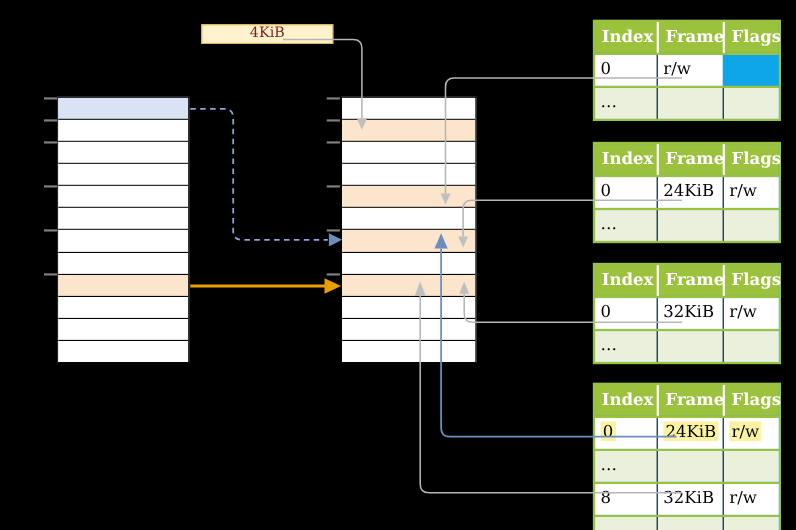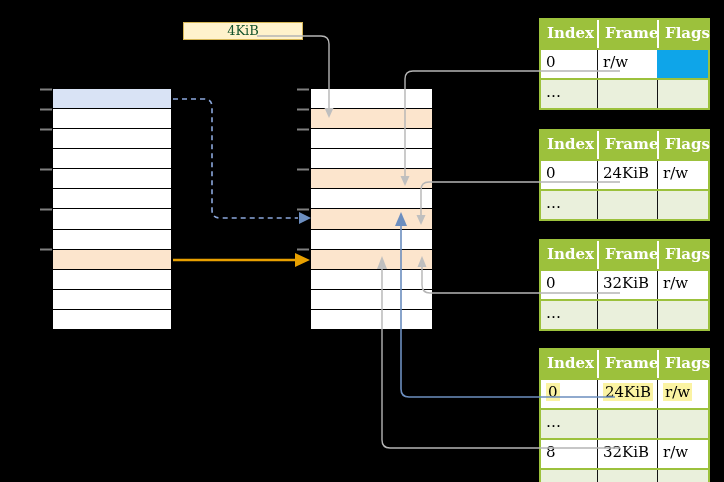--- a/index.html
+++ b/index.html
@@ -21,21 +21,21 @@
   .memcol .mrow{flex:1 1 0;background:#fff;}
   .memcol .mrow:not(:last-child){border-bottom:1px solid #000;}
   .memcol .mrow.blue{background:#D9E3F5;}
   .memcol .mrow.orange{background:#FCE5CD;}
   #virtual-col{left:52px;top:88px;width:120px;height:242px;}
   #physical-col{left:310px;top:88px;width:123px;height:242px;}
   
   .note{
     position:absolute;left:183px;top:22px;width:118px;height:16px;
     background:#FFF2CC;border:1px solid #D6B656;
-    text-align:center;line-height:16px;font-size:13px;color:#14532d;
+    text-align:center;line-height:16px;font-size:13px;color:#7f1d1d;
   }
   
   .ptable{
     position:absolute;left:539px;width:171px;
     box-sizing:border-box;border:2px solid #9CC13C;background:#0ea5e9;
   }
   .ptr{display:grid;grid-template-columns:56px 60px 51px;height:28px;}
   .ptr.hdr{background:#9CC13C;}
   .ptr.hdr .ptc{
     color:#fff;font-weight:bold;font-size:15px;line-height:27px;

